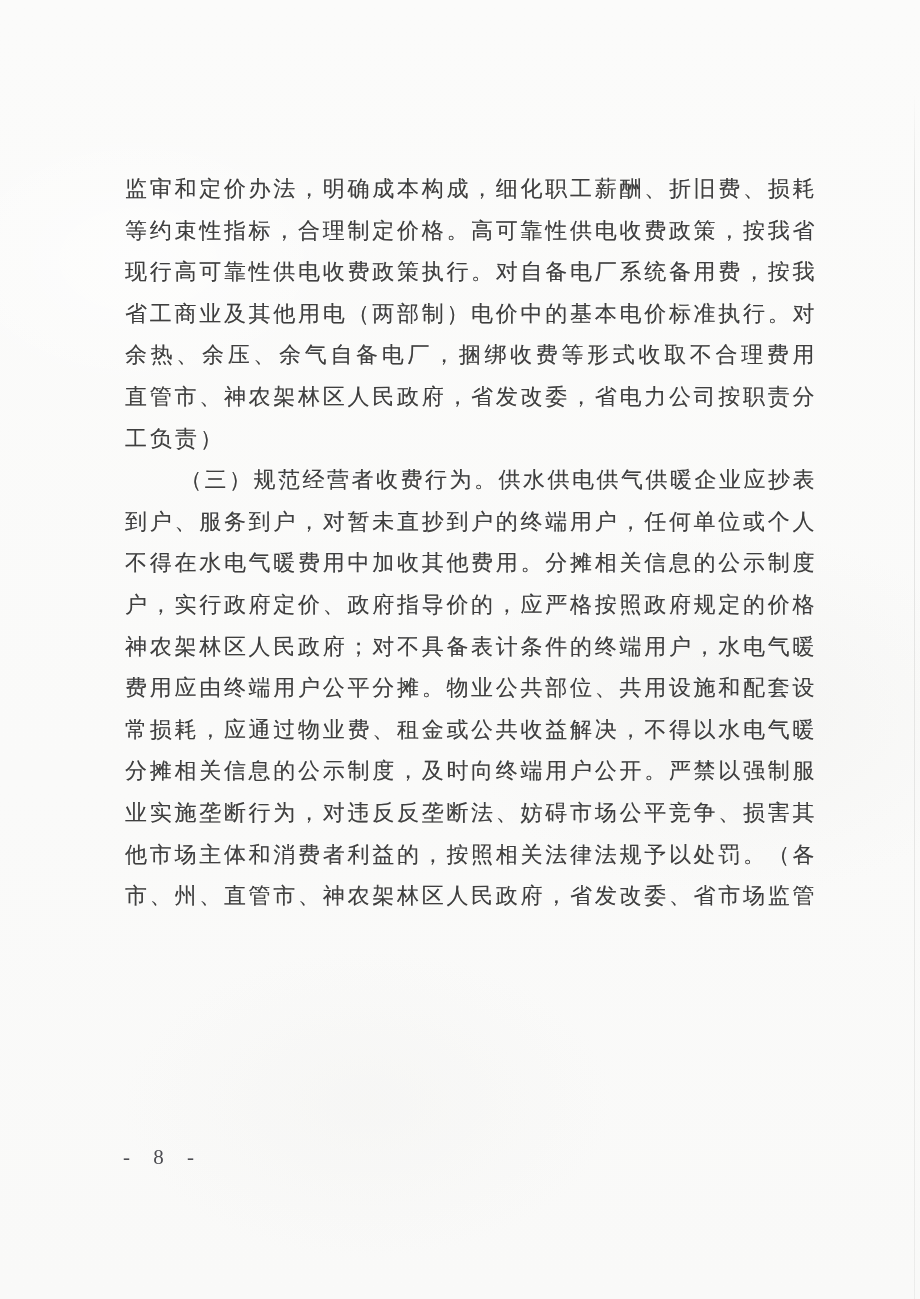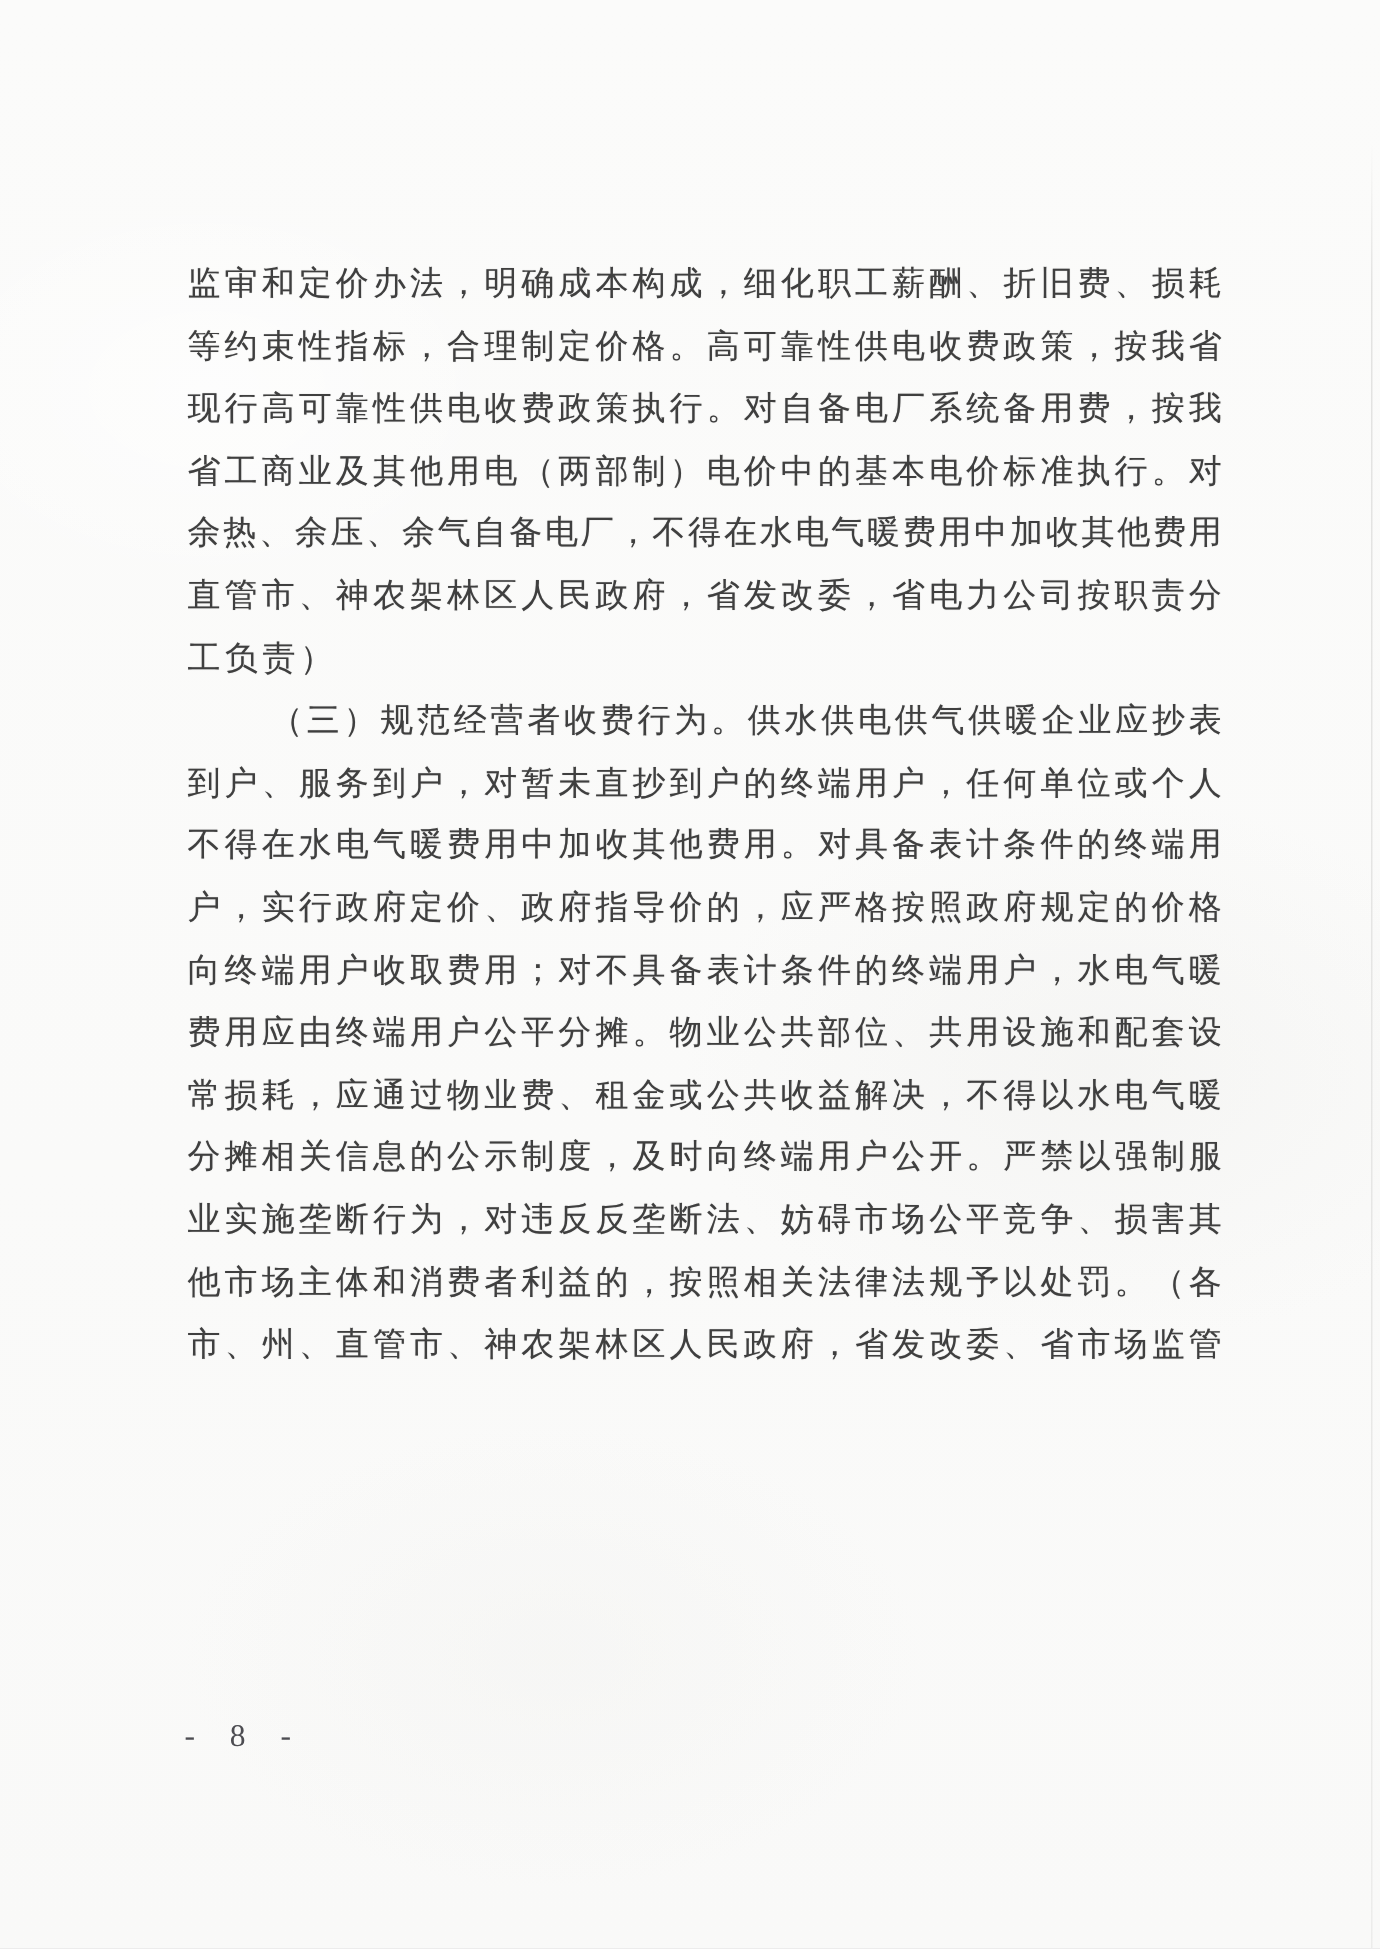--- a/index.html
+++ b/index.html
@@ -74,28 +74,28 @@
 </style>
 </head>
 <body>
 
 <div class="page">
   <div class="text-block" id="text-block">
       <div class="line">监审和定价办法，明确成本构成，细化职工薪酬、折旧费、损耗</div>
       <div class="line">等约束性指标，合理制定价格。高可靠性供电收费政策，按我省</div>
       <div class="line">现行高可靠性供电收费政策执行。对自备电厂系统备用费，按我</div>
       <div class="line">省工商业及其他用电（两部制）电价中的基本电价标准执行。对</div>
-      <div class="line">余热、余压、余气自备电厂，不得在水电气暖费用中加收其他费用</div>
+      <div class="line">余热、余压、余气自备电厂，捆绑收费等形式收取不合理费用</div>
       <div class="line">直管市、神农架林区人民政府，省发改委，省电力公司按职责分</div>
       <div class="line last">工负责）</div>
       <div class="line indent">（三）规范经营者收费行为。供水供电供气供暖企业应抄表</div>
       <div class="line">到户、服务到户，对暂未直抄到户的终端用户，任何单位或个人</div>
-      <div class="line">不得在水电气暖费用中加收其他费用。对具备表计条件的终端用</div>
+      <div class="line">不得在水电气暖费用中加收其他费用。分摊相关信息的公示制度</div>
       <div class="line">户，实行政府定价、政府指导价的，应严格按照政府规定的价格</div>
-      <div class="line">向终端用户收取费用；对不具备表计条件的终端用户，水电气暖</div>
+      <div class="line">神农架林区人民政府；对不具备表计条件的终端用户，水电气暖</div>
       <div class="line">费用应由终端用户公平分摊。物业公共部位、共用设施和配套设</div>
       <div class="line">常损耗，应通过物业费、租金或公共收益解决，不得以水电气暖</div>
       <div class="line">分摊相关信息的公示制度，及时向终端用户公开。严禁以强制服</div>
       <div class="line">业实施垄断行为，对违反反垄断法、妨碍市场公平竞争、损害其</div>
       <div class="line">他市场主体和消费者利益的，按照相关法律法规予以处罚。（各</div>
       <div class="line">市、州、直管市、神农架林区人民政府，省发改委、省市场监管</div>
     </div>
   <div class="page-number">- 8 -</div>
   <div class="scan-edge-line"></div>
 </div>

